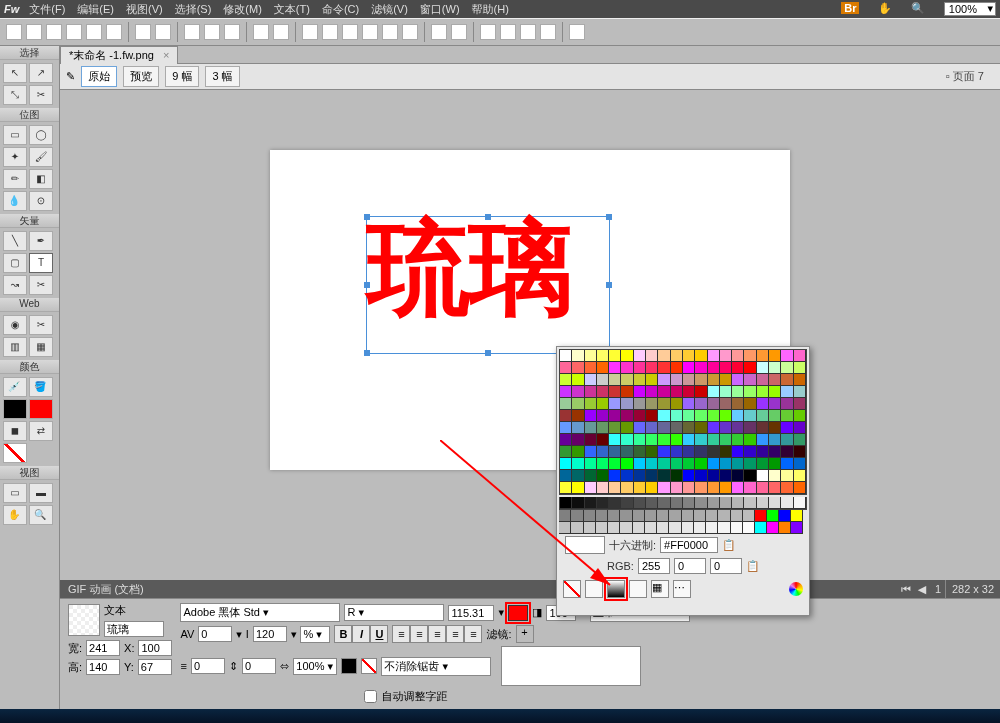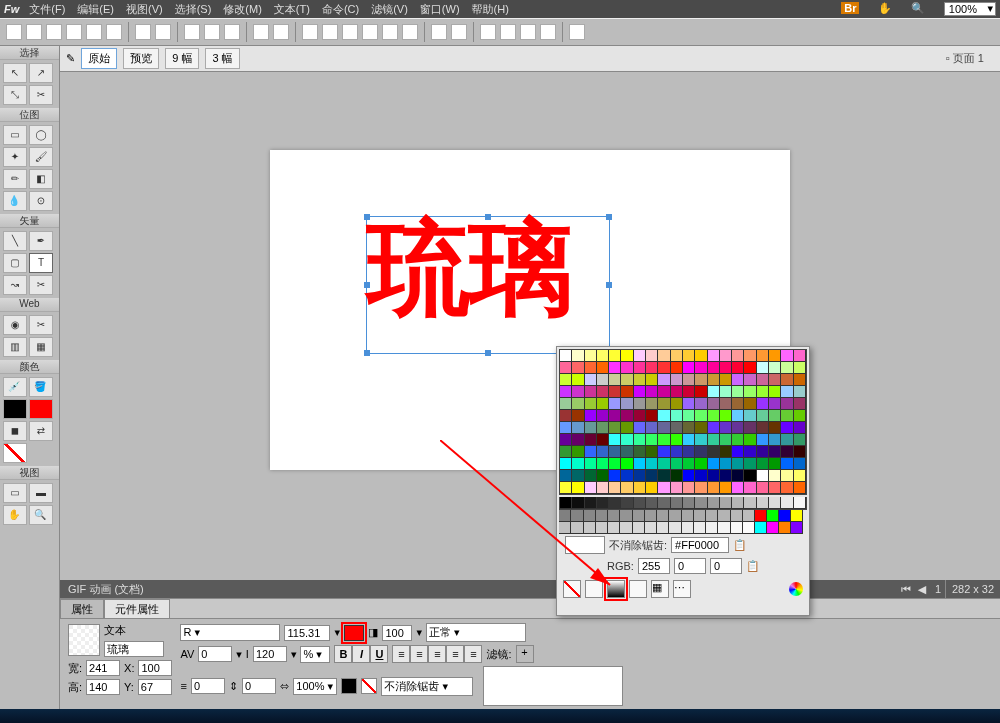--- a/index.html
+++ b/index.html
@@ -179,27 +179,33 @@
   <div class="lp-hdr">视图</div>
   <div class="lp-grid">
     <div class="tool">▭</div>
     <div class="tool">▬</div>
     <div class="tool">✋</div>
     <div class="tool">🔍</div>
   </div>
 </div>
 
 <div class="main">
+  <div class="tabbar">
+    <div class="tab">
+      <span>*末命名 -1.fw.png</span>
+      <span class="cl">×</span>
+    </div>
+  </div>
   <div class="viewopts">
     <span>✎</span>
     <span class="vo sel">原始</span>
     <span class="vo"><span>预览</span></span>
     <span class="vo"><span>9 幅</span></span>
     <span class="vo"><span>3 幅</span></span>
-    <span class="pageind">▫ <span>页面 1</span></span>
+    <span class="pageind">▫ <span>页面 7</span></span>
   </div>
   <div class="canvas-area">
     <div class="canvas">
       <div class="textbox">
         <div class="handle h-tl"></div>
         <div class="handle h-tm"></div>
         <div class="handle h-tr"></div>
         <div class="handle h-ml"></div>
         <div class="handle h-mr"></div>
         <div class="handle h-bl"></div>
@@ -517,21 +523,21 @@
         <div class="cp-cell" style="background: rgb(0, 0, 255);"></div>
         <div class="cp-cell" style="background: rgb(255, 255, 0);"></div>
         <div class="cp-cell" style="background: rgb(0, 255, 255);"></div>
         <div class="cp-cell" style="background: rgb(255, 0, 255);"></div>
         <div class="cp-cell" style="background: rgb(255, 128, 0);"></div>
         <div class="cp-cell" style="background: rgb(128, 0, 255);"></div>
       </div>
   </div>
   <div class="cp-row">
     <div class="cp-preview"></div>
-    <label>不消除锯齿:</label>
+    <label>十六进制:</label>
     <input class="cp-input" value="#FF0000" style="">
     <span>📋</span>
   </div>
   <div class="cp-row">
     <span style="width:40px;"></span>
     <label>RGB:</label>
     <input class="cp-input sm" value="255" style="">
     <input class="cp-input sm" value="0" style="">
     <input class="cp-input sm" value="0" style="">
     <span>📋</span>
@@ -559,24 +565,20 @@
     <span class="n">◀</span>
     <span class="n">1</span>
     <span class="n">▶</span>
     <span class="n">⏭</span>
     <span class="n">▷</span>
   </div>
 </div>
 <div class="dimbox">282 x 32</div>
 
 <div class="bottompanel">
-  <div class="bp-tabs">
-    <div class="t sel">属性</div>
-    <div class="t">元件属性</div>
-  </div>
   <div class="bp-body">
     <div class="bp-col">
       <div class="bp-row">
         <div class="bp-thumb"></div>
         <div class="bp-col">
           <span>文本</span>
           <input class="bp-input" style="width: 60px;" value="琉璃">
         </div>
       </div>
       <div class="bp-row">
@@ -587,20 +589,21 @@
       </div>
       <div class="bp-row">
         <span>高:</span>
         <input class="bp-input" style="width: 34px;" value="140">
         <span>Y:</span>
         <input class="bp-input" style="width: 34px;" value="67">
       </div>
     </div>
     <div class="bp-col">
       <div class="bp-row">
+        <span class="bp-sel dd" style="width:160px">Adobe 黑体 Std</span>
         <span class="bp-sel dd" style="width:100px">R</span>
         <input class="bp-input" style="width: 46px;" value="115.31">
         <span>▾</span>
         <div class="fillsw"></div>
         <span>◨</span>
         <input class="bp-input" style="width: 30px;" value="100">
         <span>▾</span>
         <span class="bp-sel dd" style="width:100px">正常</span>
       </div>
       <div class="bp-row">
@@ -628,21 +631,21 @@
       </div>
       <div class="bp-row">
         <span>≡</span>
         <input class="bp-input" style="width: 34px;" value="0">
         <span>⇕</span>
         <input class="bp-input" style="width: 34px;" value="0">
         <span>⬄</span>
         <span class="bp-sel dd" style="width:44px">100%</span>
         <span style="width:16px;height:16px;border:1px solid #888;background:#000;"></span>
         <span style="width:16px;height:16px;border:1px solid #888;background:linear-gradient(45deg,transparent 45%,red 45%,red 55%,transparent 55%),#fff;"></span>
-        <span class="bp-sel dd" style="width:92px">不消除锯齿</span>
+        <span class="bp-sel dd" style="width:110px">不消除锯齿</span>
         <div style="width:140px;height:40px;border:1px solid #888;background:#fff;margin-left:6px;"></div>
       </div>
       <div class="bp-row">
         <span style="width:180px"></span>
         <input type="checkbox" style="">
         <span>自动调整字距</span>
       </div>
     </div>
   </div>
 </div>

